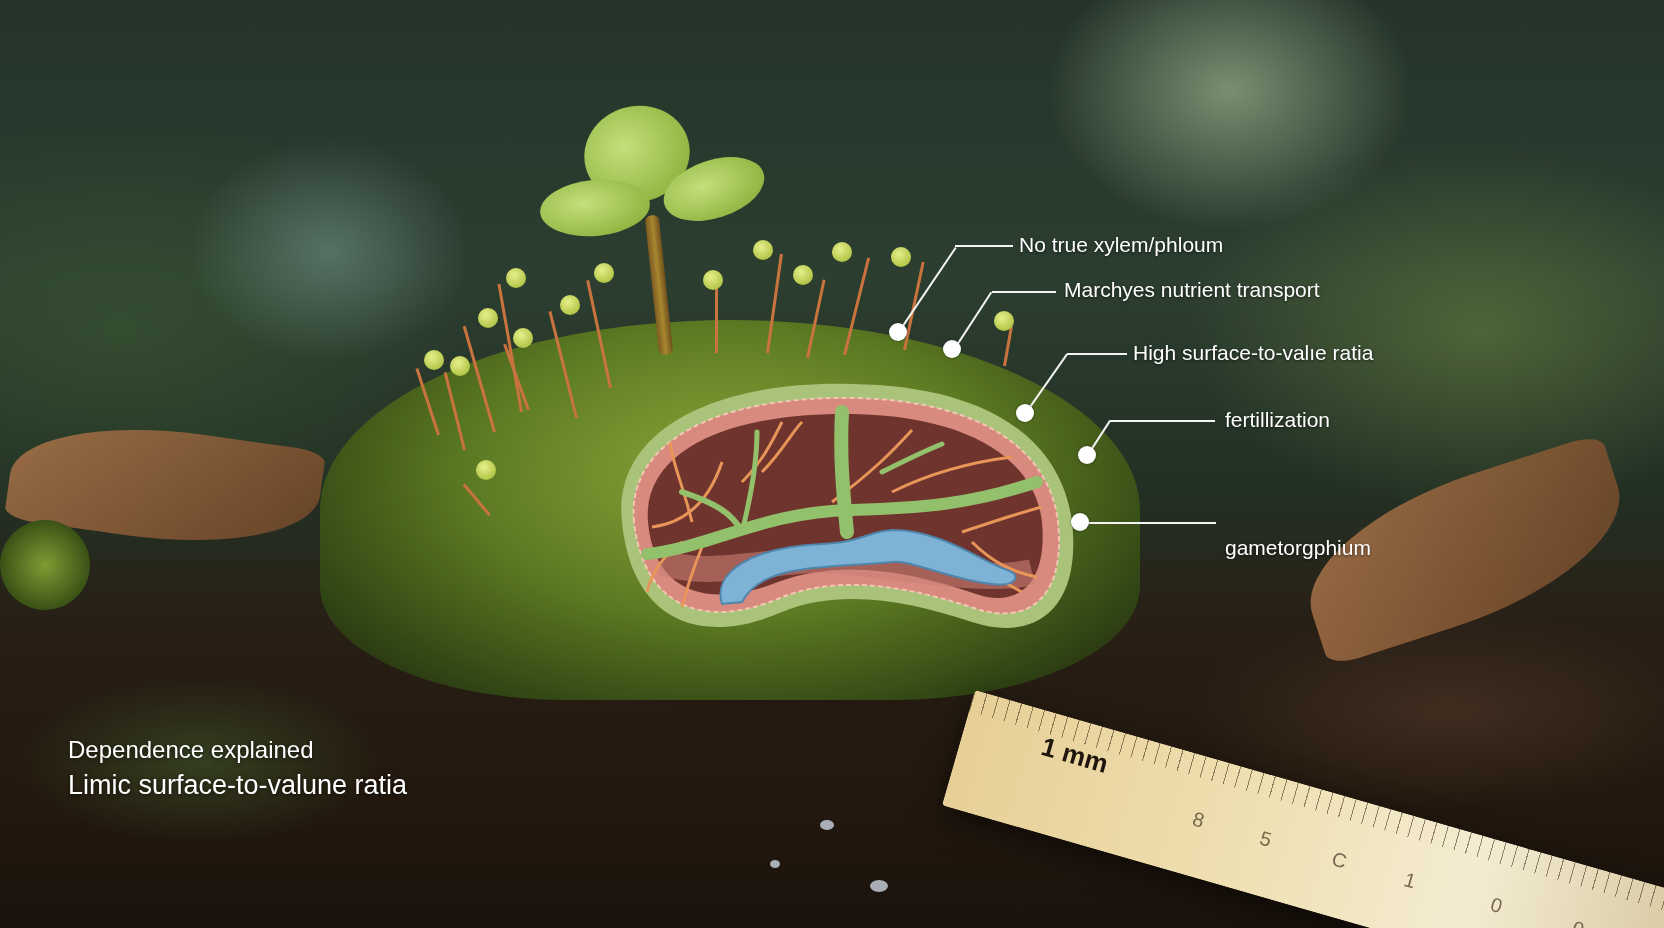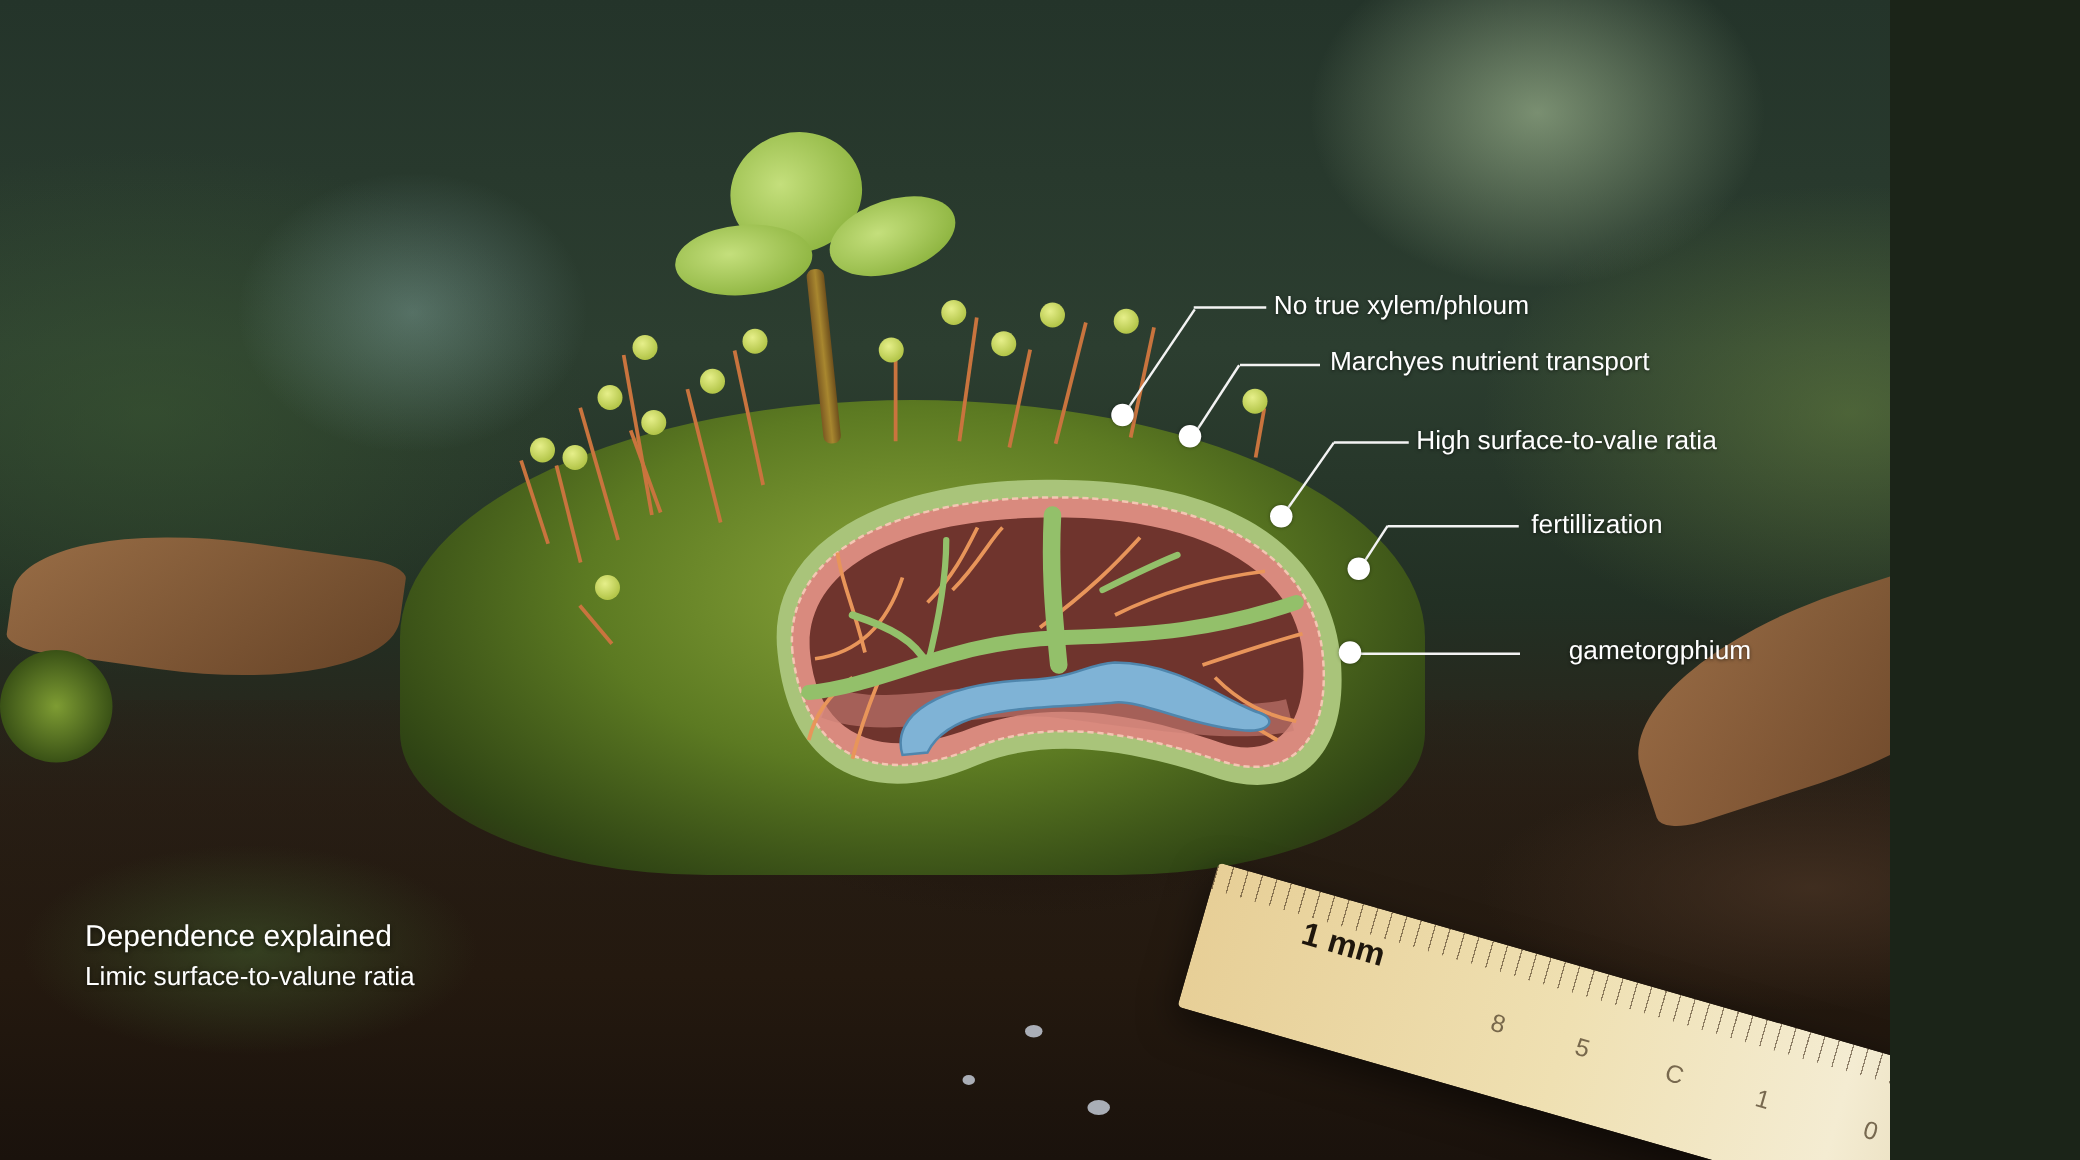--- a/index.html
+++ b/index.html
@@ -1,17 +1,17 @@
 <!DOCTYPE html>
 <html><head>
 <meta charset="utf-8">
 <style>
   html, body { margin:0; padding:0; }
   body { width:1664px; height:928px; overflow:hidden; background:#1b2418; font-family:"Liberation Sans", sans-serif; }
-  .scene { position:relative; width:1512px; height:928px; overflow:hidden;
+  .scene { position:relative; width:1664px; height:928px; overflow:hidden;
     background:
       radial-gradient(ellipse 260px 200px at 1230px 90px, rgba(190,215,170,0.55), rgba(0,0,0,0) 70%),
       radial-gradient(ellipse 200px 160px at 330px 250px, rgba(160,200,200,0.35), rgba(0,0,0,0) 70%),
       radial-gradient(ellipse 420px 260px at 1480px 330px, rgba(120,150,70,0.45), rgba(0,0,0,0) 70%),
       radial-gradient(ellipse 500px 300px at 120px 330px, rgba(60,90,50,0.55), rgba(0,0,0,0) 70%),
       linear-gradient(180deg, #24342a 0%, #2c3e30 30%, #223024 52%, #2a2218 68%, #1f1712 100%);
   }
   .ground { position:absolute; left:0; top:560px; width:1664px; height:368px;
     background:
       radial-gradient(ellipse 300px 120px at 820px 90px, rgba(30,20,14,0.9), rgba(0,0,0,0) 70%),
@@ -36,21 +36,21 @@
     background:linear-gradient(90deg,#e7cf97 0%,#efe0b2 40%,#f4ecd2 70%,#d7c7a0 100%); border-radius:4px; box-shadow:0 10px 30px rgba(0,0,0,0.5);
     background-image:
       repeating-linear-gradient(90deg, rgba(60,40,20,0.55) 0 1px, transparent 1px 12px),
       linear-gradient(90deg,#e7cf97 0%,#efe0b2 40%,#f4ecd2 70%,#d7c7a0 100%);
     background-size:100% 22px, 100% 100%; background-repeat:no-repeat;
   }
   .ruler-label { position:absolute; left:80px; top:20px; font-size:26px; font-weight:bold; color:#1e160c; }
   .ruler-num { position:absolute; top:52px; font-size:20px; color:#5a4a32; opacity:0.8; }
   .title { position:absolute; left:68px; top:680px; color:#fff; font-size:41px; font-weight:bold; letter-spacing:-0.5px; text-shadow:0 2px 6px rgba(0,0,0,0.6); }
   .subtitle { position:absolute; left:68px; top:736px; color:#fff; font-size:24px; text-shadow:0 1px 4px rgba(0,0,0,0.6); }
-  .bullet { position:absolute; left:68px; color:#fff; font-size:21px; text-shadow:0 1px 4px rgba(0,0,0,0.6); }
+  .bullet { position:absolute; left:68px; color:#fff; font-size:27px; text-shadow:0 1px 4px rgba(0,0,0,0.6); }
   .shine { position:absolute; border-radius:50%; background:rgba(230,240,255,0.7); }
 </style>
 </head>
 <body>
 
 <div class="scene">
 
   <div class="ground"></div>
 
   <div class="leaf" style="left:10px;top:430px;width:310px;height:110px;transform:rotate(8deg);"></div>
@@ -149,21 +149,21 @@
   </div>
   <div>
     <div class="callout-line" style="left:1110px;top:420px;width:105px;"></div>
     <div class="callout-line" style="left:1087px;top:455px;width:42px;transform:rotate(-57deg);"></div>
     <div class="dot" style="left:1078px;top:446px;"></div>
     <div class="label" style="left:1225px;top:408px;">fertillization</div>
   </div>
   <div>
     <div class="callout-line" style="left:1082px;top:522px;width:134px;"></div>
     <div class="dot" style="left:1071px;top:513px;"></div>
-    <div class="label" style="left:1225px;top:509px;margin-left:30px;">gametorgphium</div>
+    <div class="label" style="left:1225px;top:536px;">gametorgphium</div>
   </div>
 
   <div class="shine" style="left:820px;top:820px;width:14px;height:10px;"></div>
   <div class="shine" style="left:870px;top:880px;width:18px;height:12px;"></div>
   <div class="shine" style="left:770px;top:860px;width:10px;height:8px;"></div>
 
   <div class="ruler">
     <div class="ruler-label">1 mm</div>
     <div class="ruler-num" style="left:245px;">8</div>
     <div class="ruler-num" style="left:315px;">5</div>

